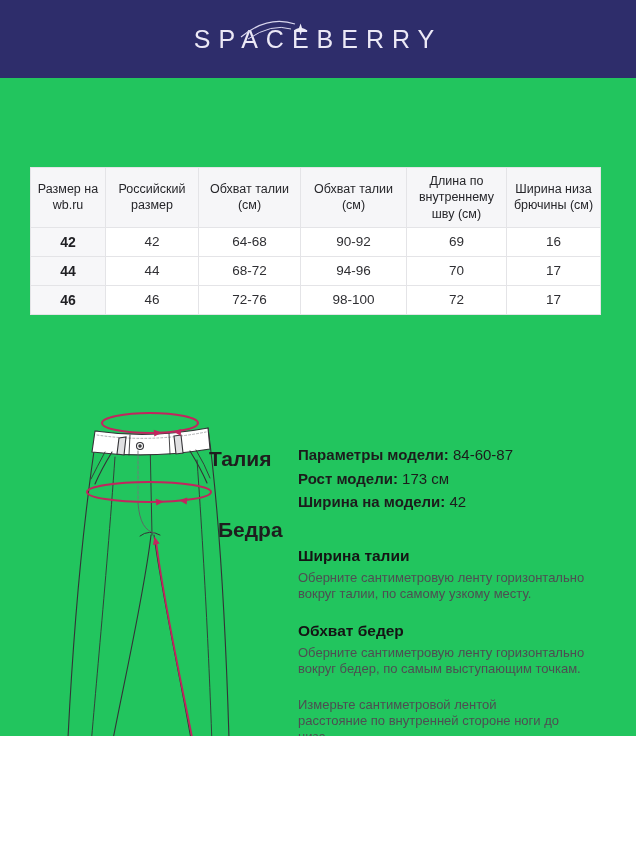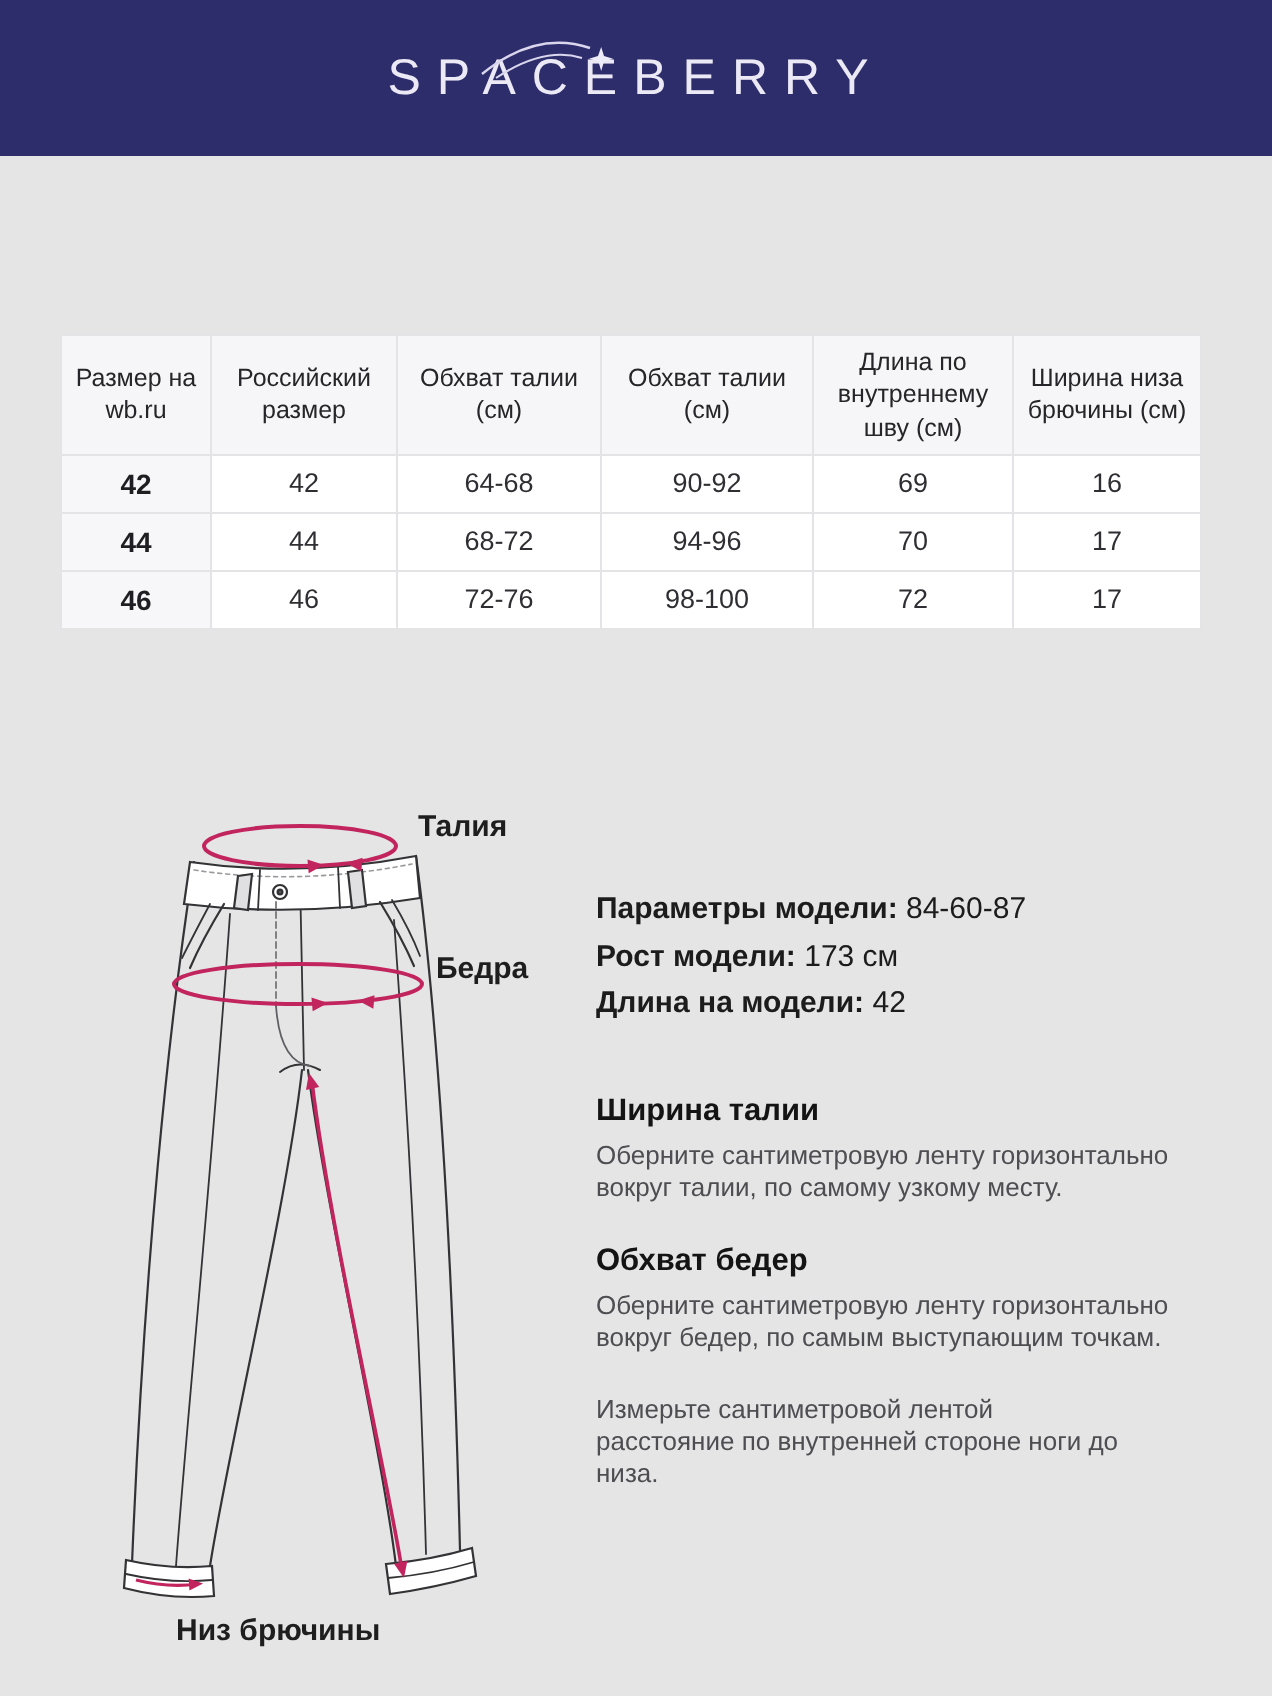--- a/index.html
+++ b/index.html
@@ -1,16 +1,16 @@
 <!DOCTYPE html>
 <html><head>
 <meta charset="utf-8">
 <style>
   html,body{margin:0;padding:0;background:#fff;}
-  .page{position:relative;width:636px;height:848px;background:#e5e5e5;overflow:hidden;
+  .page{position:relative;width:636px;height:736px;background:#22c55e;overflow:hidden;
         font-family:"Liberation Sans", sans-serif;}
 
   
   .brand-bar{position:absolute;left:0;top:0;width:636px;height:78px;background:#2e2d6b;
              display:flex;align-items:center;justify-content:center;}
   .logo{position:relative;display:inline-block;}
   .logo-text{font-family:"Liberation Sans",sans-serif;font-size:25px;font-weight:400;
              letter-spacing:8px;color:#ece9f6;}
   .comet{position:absolute;top:-14px;left:44px;width:76px;height:32px;}
 
@@ -19,21 +19,21 @@
                    table-layout:fixed;}
   .size-table th,.size-table td{border:1px solid #e4e4e7;text-align:center;vertical-align:middle;
                    box-sizing:border-box;}
   .size-table th{background:#f6f6f8;font-size:12.5px;font-weight:500;color:#26262a;
                  line-height:1.3;padding:5px 4px;height:57px;}
   .size-table td{background:#ffffff;font-size:13.5px;color:#2f2f33;height:29px;padding:0 4px;}
   .size-table td.rowhead{background:#f7f7f9;font-weight:700;font-size:14px;color:#1f1f23;}
 
   
   .pants-svg{position:absolute;left:2px;top:385px;width:300px;height:455px;}
-  .dlabel{position:absolute;font-size:15px;font-weight:600;color:#1e1e1e;}
+  .dlabel{position:absolute;font-size:21px;font-weight:600;color:#1e1e1e;margin-top:42px;}
   .lbl-waist{left:209px;top:405px;}
   .lbl-hips{left:218px;top:476px;}
   .lbl-inseam{left:174px;top:565px;width:104px;line-height:19px;}
   .lbl-hem{left:88px;top:807px;}
 
   
   .info{position:absolute;left:298px;top:443px;width:318px;}
   .model p{margin:0;font-size:15px;line-height:23.5px;color:#1c1c1c;}
   .model b{font-weight:700;}
   .guide{margin-top:33px;}
@@ -161,21 +161,21 @@
   </svg>
 
   <span class="dlabel lbl-waist">Талия</span>
   <span class="dlabel lbl-hips">Бедра</span>
   <span class="dlabel lbl-hem">Низ брючины</span>
 
   <aside class="info">
     <div class="model">
       <p><b>Параметры модели:</b> <span>84-60-87</span></p>
       <p><b>Рост модели:</b> <span>173 см</span></p>
-      <p><b>Длина на модели:</b> <span>42</span></p>
+      <p><b>Ширина на модели:</b> <span>42</span></p>
     </div>
     <div class="guide">
       <section class="g1">
         <h3>Ширина талии</h3>
         <p>Оберните сантиметровую ленту горизонтально вокруг талии, по самому узкому месту.</p>
       </section>
       <section class="g2">
         <h3>Обхват бедер</h3>
         <p>Оберните сантиметровую ленту горизонтально вокруг бедер, по самым выступающим точкам.</p>
       </section>

